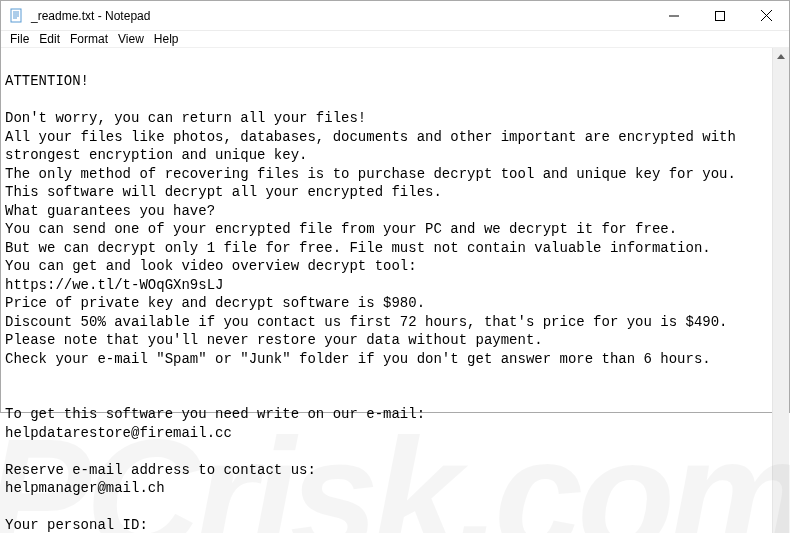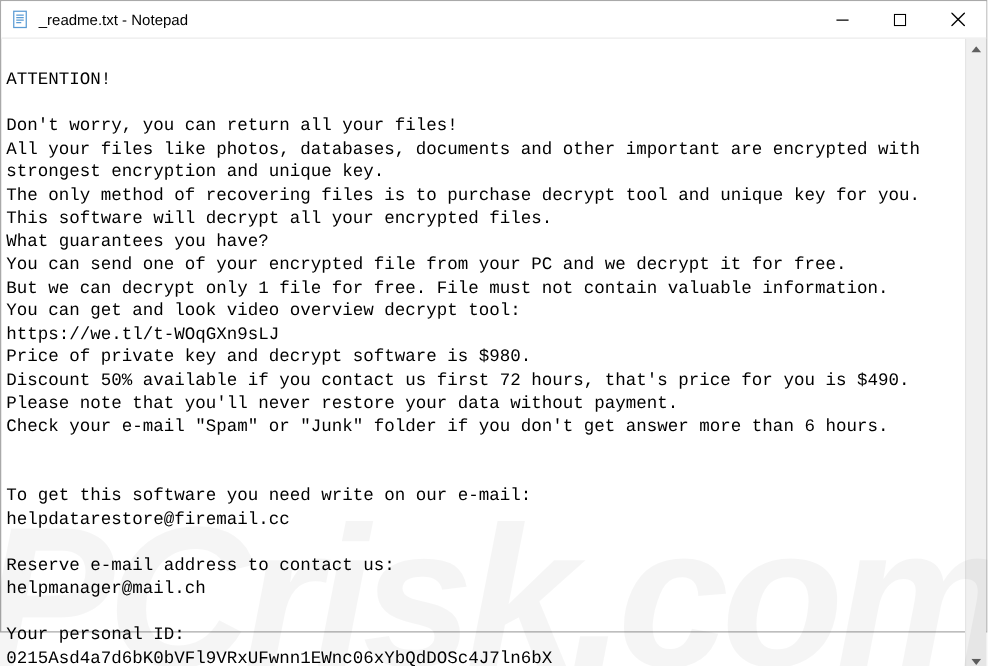--- a/index.html
+++ b/index.html
@@ -3,21 +3,21 @@
   <meta charset="utf-8">
   <style>
     * { margin:0; padding:0; box-sizing:border-box; }
     body {
       width:790px; height:533px;
       background:#fff;
       font-family:"Segoe UI",Tahoma,sans-serif;
       overflow:hidden;
       position:relative;
     }
-    .window { width:790px; height:506px; background:#fff;
+    .window { width:790px; height:413px; background:#fff;
       border:1px solid #a9a9a9; display:flex; flex-direction:column; }
     .titlebar {
       height:30px; background:#fff; display:flex; align-items:center;
       border-bottom:1px solid #ececec;
     }
     .titlebar .icon { width:16px; height:16px; margin:0 6px 0 8px;
       display:flex; align-items:center; justify-content:center; }
     .titlebar .title { font-size:12px; color:#000; flex:0 0 auto; }
     .titlebar .spacer { flex:1; }
     .winbtn { width:46px; height:30px; display:flex; align-items:center;
@@ -79,20 +79,27 @@
         </svg>
     </div>
     <div class="winbtn close">
       <svg viewBox="0 0 11 11">
           <line x1="0" y1="0" x2="11" y2="11" stroke="#000" stroke-width="1"></line>
           <line x1="11" y1="0" x2="0" y2="11" stroke="#000" stroke-width="1"></line>
         </svg>
     </div>
   </div>
 
+  <div class="menubar">
+    <span>File</span>
+    <span>Edit</span>
+    <span>Format</span>
+    <span>View</span>
+    <span>Help</span>
+  </div>
 
   <div class="content-wrap">
     <pre class="content">ATTENTION!
 
 Don't worry, you can return all your files!
 All your files like photos, databases, documents and other important are encrypted with strongest encryption and unique key.
 The only method of recovering files is to purchase decrypt tool and unique key for you.
 This software will decrypt all your encrypted files.
 What guarantees you have?
 You can send one of your encrypted file from your PC and we decrypt it for free.

